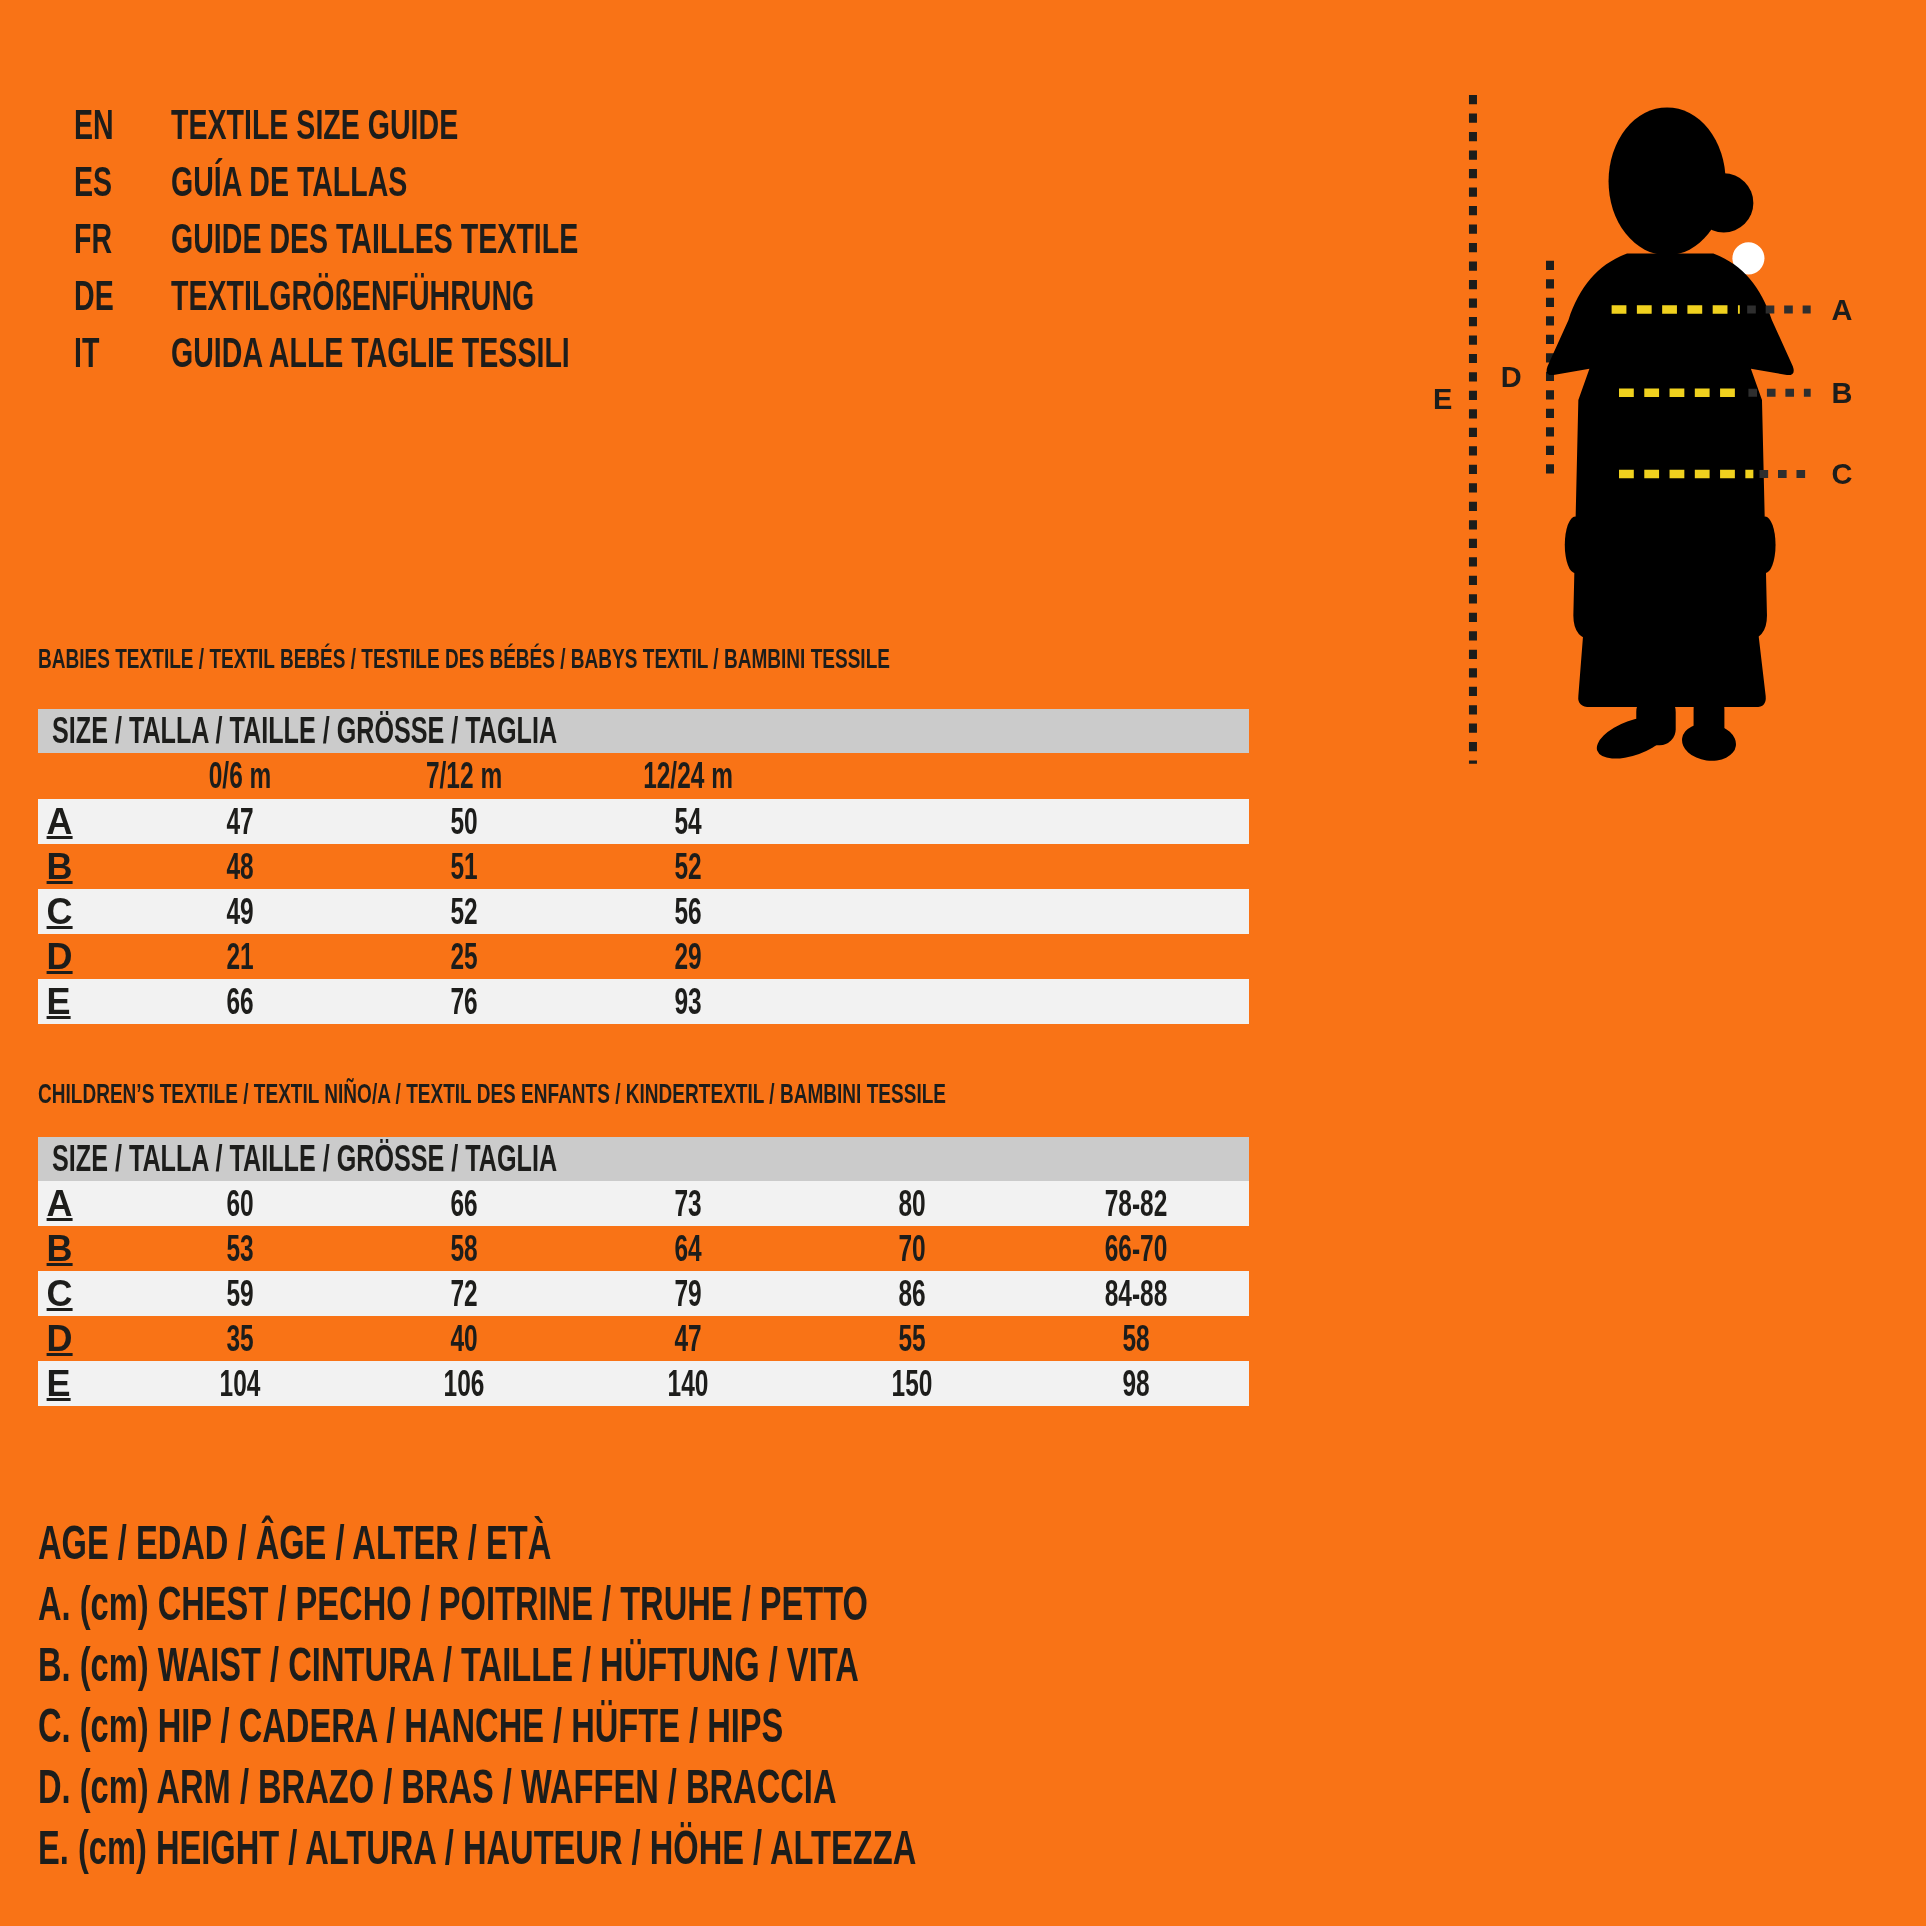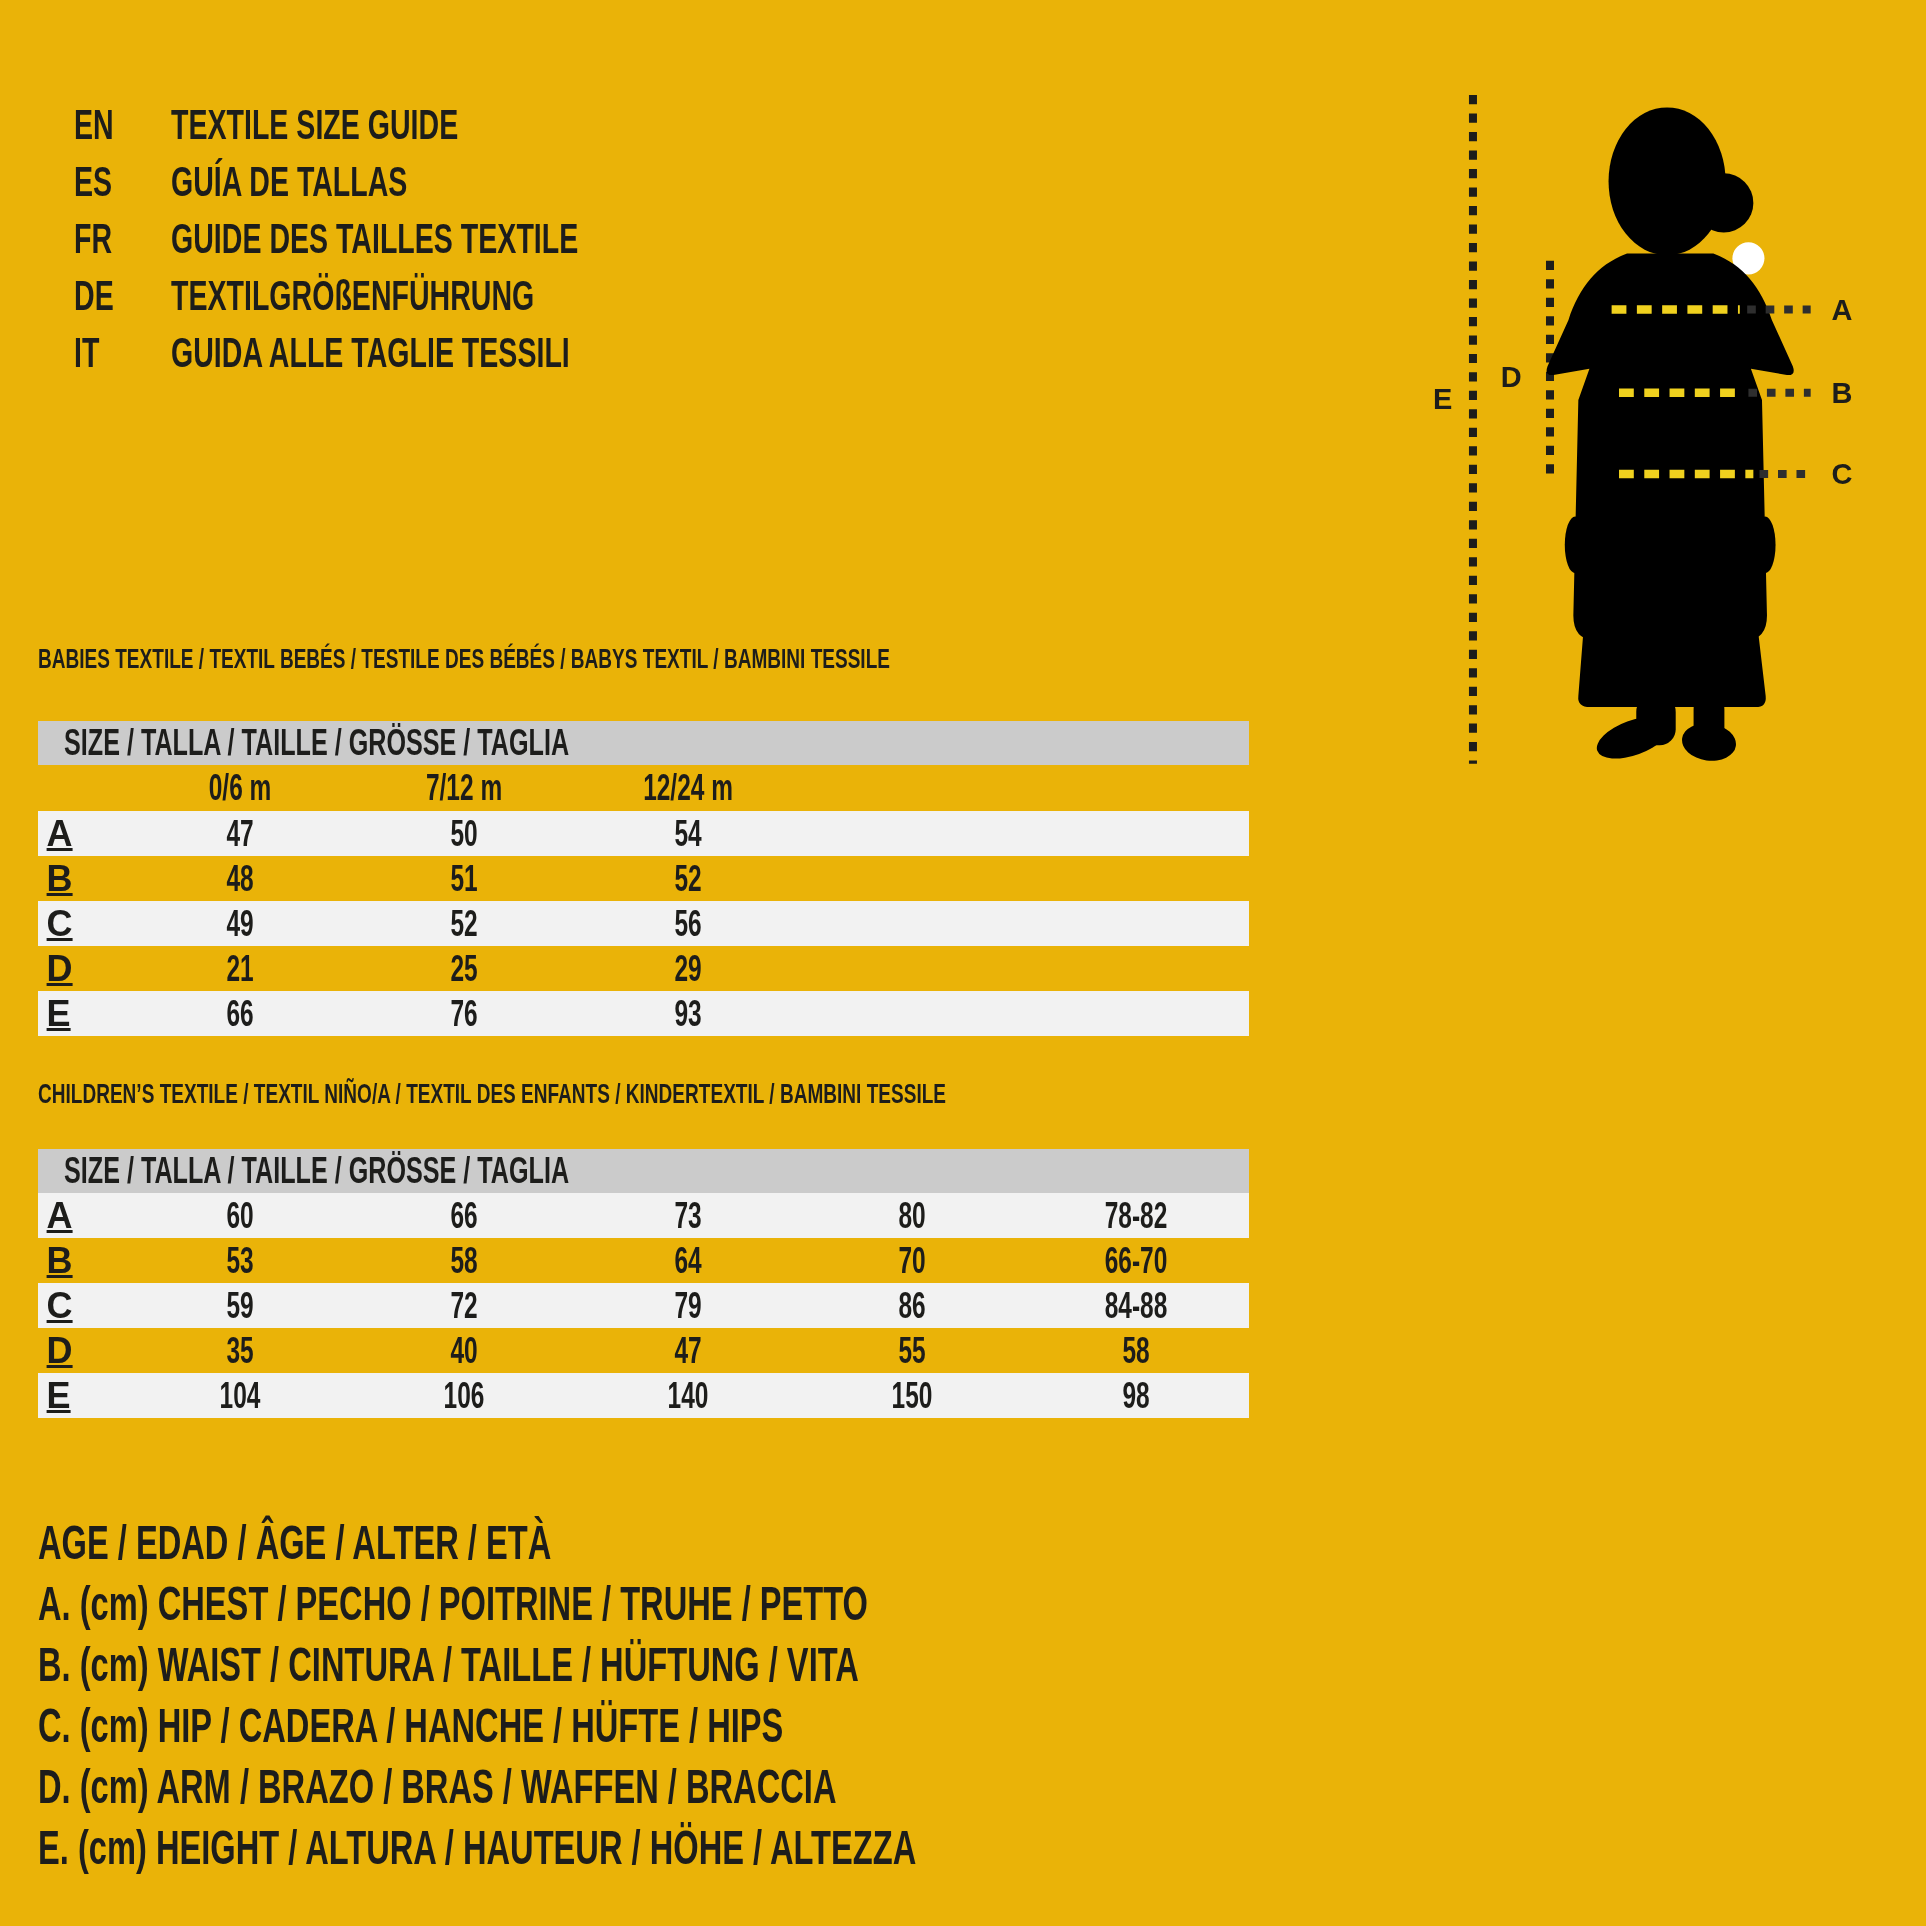--- a/index.html
+++ b/index.html
@@ -1,35 +1,35 @@
 <!DOCTYPE html>
 <html style="font-size:10px"><head>
 <meta charset="utf-8">
 <style>
   html,body{margin:0;padding:0;background:#ffffff;}
   .page{
-    position:relative;width:1926px;height:1926px;background:#eab308;
+    position:relative;width:1926px;height:1926px;background:#f97316;
     font-family:"Liberation Sans",sans-serif;color:#1d1d1b;overflow:hidden;
   }
   
   .cx{display:inline-block;transform:scaleX(0.68);transform-origin:0 50%;white-space:nowrap;}
   .cxc{display:inline-block;transform:scaleX(0.68);transform-origin:50% 50%;white-space:nowrap;}
 
   
   .lang{position:absolute;left:74px;top:96px;font-size:42px;font-weight:bold;}
   .lang-row{display:flex;height:57px;align-items:center;}
   .lang-code{width:97px;flex:0 0 97px;}
 
   
   .sec-title{position:absolute;left:38px;font-size:28px;font-weight:bold;line-height:42px;white-space:nowrap;}
 
   
   .sizetable{position:absolute;left:38px;width:1211px;}
-  .band{height:44px;background:#cbcbcb;display:flex;align-items:center;padding-left:26px;
-        font-size:37px;font-weight:bold;margin-top:12px;}
+  .band{height:44px;background:#cbcbcb;display:flex;align-items:center;padding-left:14px;
+        font-size:37px;font-weight:bold;}
   .trow{display:grid;grid-template-columns:90px repeat(5,224px);height:45px;align-items:center;
         font-size:36px;font-weight:bold;text-decoration:underline;}
   .trow.colhead{height:46px;}
   .trow .c{text-align:center;}
   .trow .lbl{padding-left:8.6px;text-align:left;}
   .stripe{background:#f2f2f2;}
 
   
   .legend{position:absolute;left:38px;top:1512px;font-size:48px;font-weight:bold;}
   .legend-line{height:61px;display:flex;align-items:center;}

